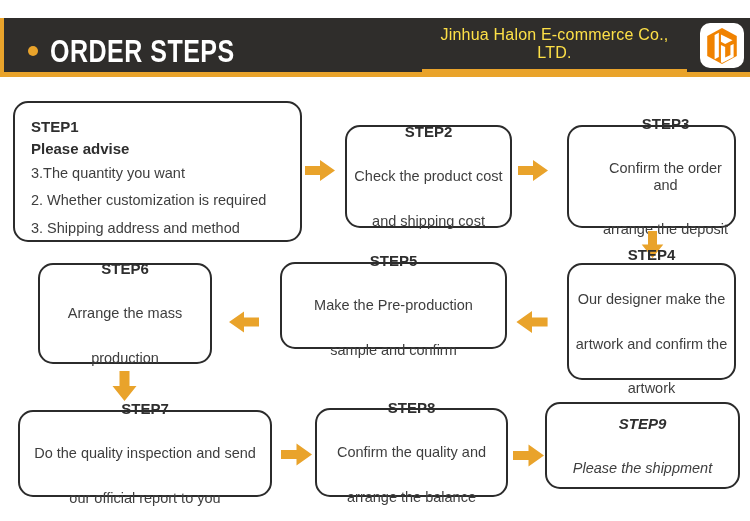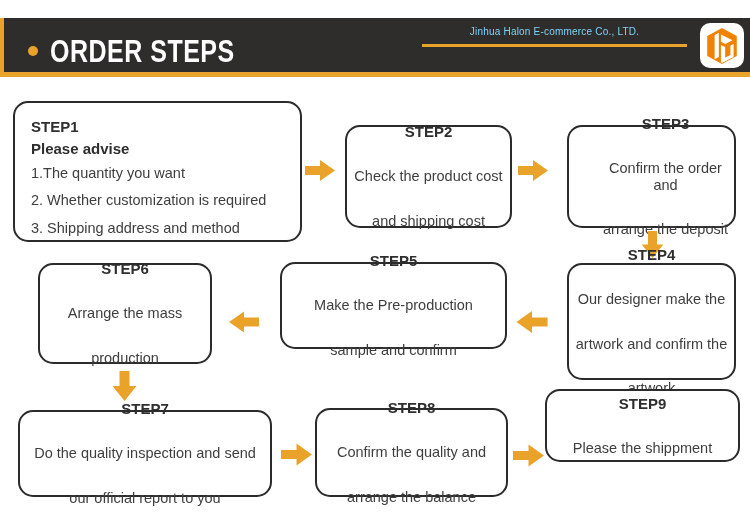--- a/index.html
+++ b/index.html
@@ -14,21 +14,21 @@
     border-bottom:5px solid #E9A32B;
     display:flex; align-items:center;
   }
   .title-wrap { position:absolute; left:24px; top:0; height:66px; display:flex; align-items:center; }
   .bullet { width:10px; height:10px; border-radius:50%; background:#E9A32B; margin-right:12px; }
   .title {
     color:#ffffff; font-size:25px; font-weight:800; letter-spacing:0.5px;
     display:inline-block; transform:scaleY(1.25); transform-origin:left center;
   }
   .company { position:absolute; left:418px; top:8px; width:265px; text-align:center; }
-  .company-name { color:#7dd3fc; font-size:10px; letter-spacing:0.2px; }
+  .company-name { color:#fde047; font-size:16px; letter-spacing:0.2px; }
   .company-underline { height:3px; background:#E9A32B; margin-top:7px; }
   .logo {
     position:absolute; left:696px; top:5px; width:44px; height:45px;
     background:#ffffff; border-radius:10px;
     display:flex; align-items:center; justify-content:center;
   }
 
   
   .box {
     position:absolute; background:#ffffff;
@@ -70,21 +70,21 @@
         <path d="M9,7.5 L13,5.5 L13,28.5 L9,30.5 Z" fill="#ffffff"></path>
         <path d="M15,7 L26,12.5 L19,16 L15,14 Z" fill="#ffffff"></path>
         <path d="M15,17 L19,19 L19,29 L24,26.5 L24,17.5 L27,16 L27,28.5 L16,34 L15,33.5 Z" fill="#ffffff"></path>
       </svg>
     </div>
   </div>
 
   <div class="box leftalign" style="left:13px; top:101px; width:289px; height:141px;">
     <div class="step-title">STEP1</div>
     <div class="step-subtitle">Please advise</div>
-    <div class="step-line">1.The quantity you want</div>
+    <div class="step-line">3.The quantity you want</div>
     <div class="step-line">2. Whether customization is required</div>
     <div class="step-line">3. Shipping address and method</div>
   </div>
 
   <svg class="arrow" style="left:305px; top:159px;" width="30" height="23" viewBox="0 0 34 24">
     <polygon points="0,7 17,7 17,0 34,12 17,24 17,17 0,17" fill="#E9A32B"></polygon>
   </svg>
 
   <div class="box center" style="left:345px; top:125px; width:167px; height:103px;">
     <div class="step-title">STEP2</div>
@@ -150,18 +150,18 @@
   <div class="box center" style="left:315px; top:408px; width:193px; height:89px;">
     <div class="step-title">STEP8</div>
     <div class="step-line">Confirm the quality and</div>
     <div class="step-line">arrange the balance</div>
   </div>
 
   <svg class="arrow" style="left:513px; top:444px;" width="31" height="23" viewBox="0 0 34 24">
     <polygon points="0,7 17,7 17,0 34,12 17,24 17,17 0,17" fill="#E9A32B"></polygon>
   </svg>
 
-  <div class="box center" style="left:545px; top:389px; width:195px; height:73px;">
+  <div class="box center" style="left:545px; top:402px; width:195px; height:87px;font-style:italic;">
     <div class="step-title">STEP9</div>
     <div class="step-line">Please the shippment</div>
   </div>
 
 </div>
 
 </body></html>

